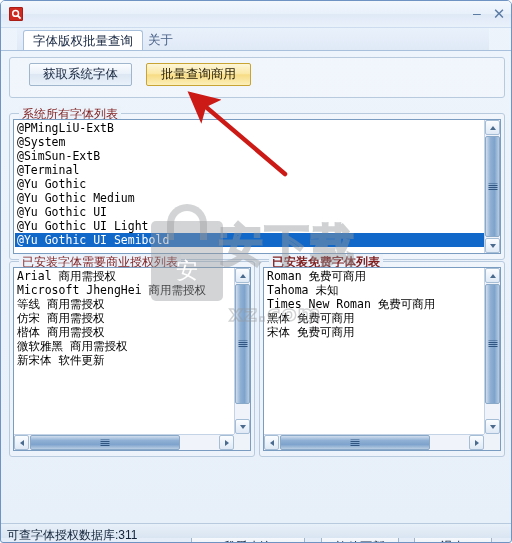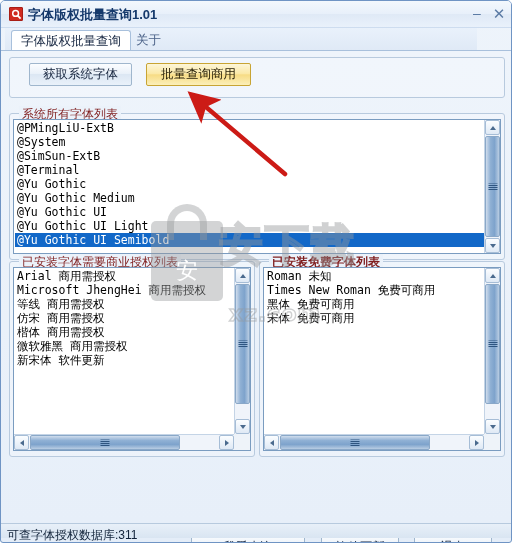--- a/index.html
+++ b/index.html
@@ -50,21 +50,21 @@
     position: absolute; top: 4px;
     width: 20px; height: 17px;
     color: #5b7ba5; font-size: 14px;
     text-align: center; line-height: 17px;
   }
   #btn-min { left: 466px; }
   #btn-close { left: 488px; font-size: 15px; }
 
   
   #tabstrip {
-    position: absolute; left: 4px; top: 27px;
+    position: absolute; left: 16px; top: 27px;
     width: 472px; height: 23px;
     background: linear-gradient(to bottom, #e9f1fb, #dfe9f6);
   }
   .tab {
     position: absolute; top: 2px;
     height: 21px; line-height: 20px;
     font-size: 12.5px;
     padding: 0 9px;
     box-sizing: border-box;
     color: #20355a;
@@ -314,21 +314,20 @@
 
 <div id="app">
 
   <div id="titlebar">
     <div id="title-icon">
       <svg width="11" height="11" viewBox="0 0 11 11">
         <circle cx="4.6" cy="4.4" r="2.9" fill="none" stroke="#ffffff" stroke-width="1.5"></circle>
         <line x1="6.7" y1="6.6" x2="9.6" y2="9.6" stroke="#ffffff" stroke-width="1.8"></line>
       </svg>
     </div>
-    <div id="title-text">字体版权批量查询1.01</div>
     <div class="wbtn" id="btn-min">–</div>
     <div class="wbtn" id="btn-close">✕</div>
   </div>
 
   <div id="tabstrip">
     <div class="tab active">字体版权批量查询</div>
     <div class="tab inactive">关于</div>
   </div>
   <div id="tabline"></div>
 
@@ -399,21 +398,22 @@
             <span class="gl"></span>
           </div>
       </div>
       <div class="corner-box"></div>
     </div>
 
     <div class="groupbox" id="panel-free"></div>
     <div class="grouplabel" id="label-free">已安装免费字体列表</div>
     <div class="listbox" id="list-free">
       <div class="listinner">
-          <div class="litem">Roman 未知</div>
+          <div class="litem">Roman 免费可商用</div>
+          <div class="litem">Tahoma 未知</div>
           <div class="litem">Times New Roman 免费可商用</div>
           <div class="litem">黑体 免费可商用</div>
           <div class="litem">宋体 免费可商用</div>
         </div>
       <div class="sbar-v" style="bottom:16px;">
         <div class="sb-btn up" style="left:0;top:0;">
             <span class="gl"></span>
           </div>
         <div class="sb-thumb-v" style="top:16px;height:120px;">
             <span class="grip"></span>

